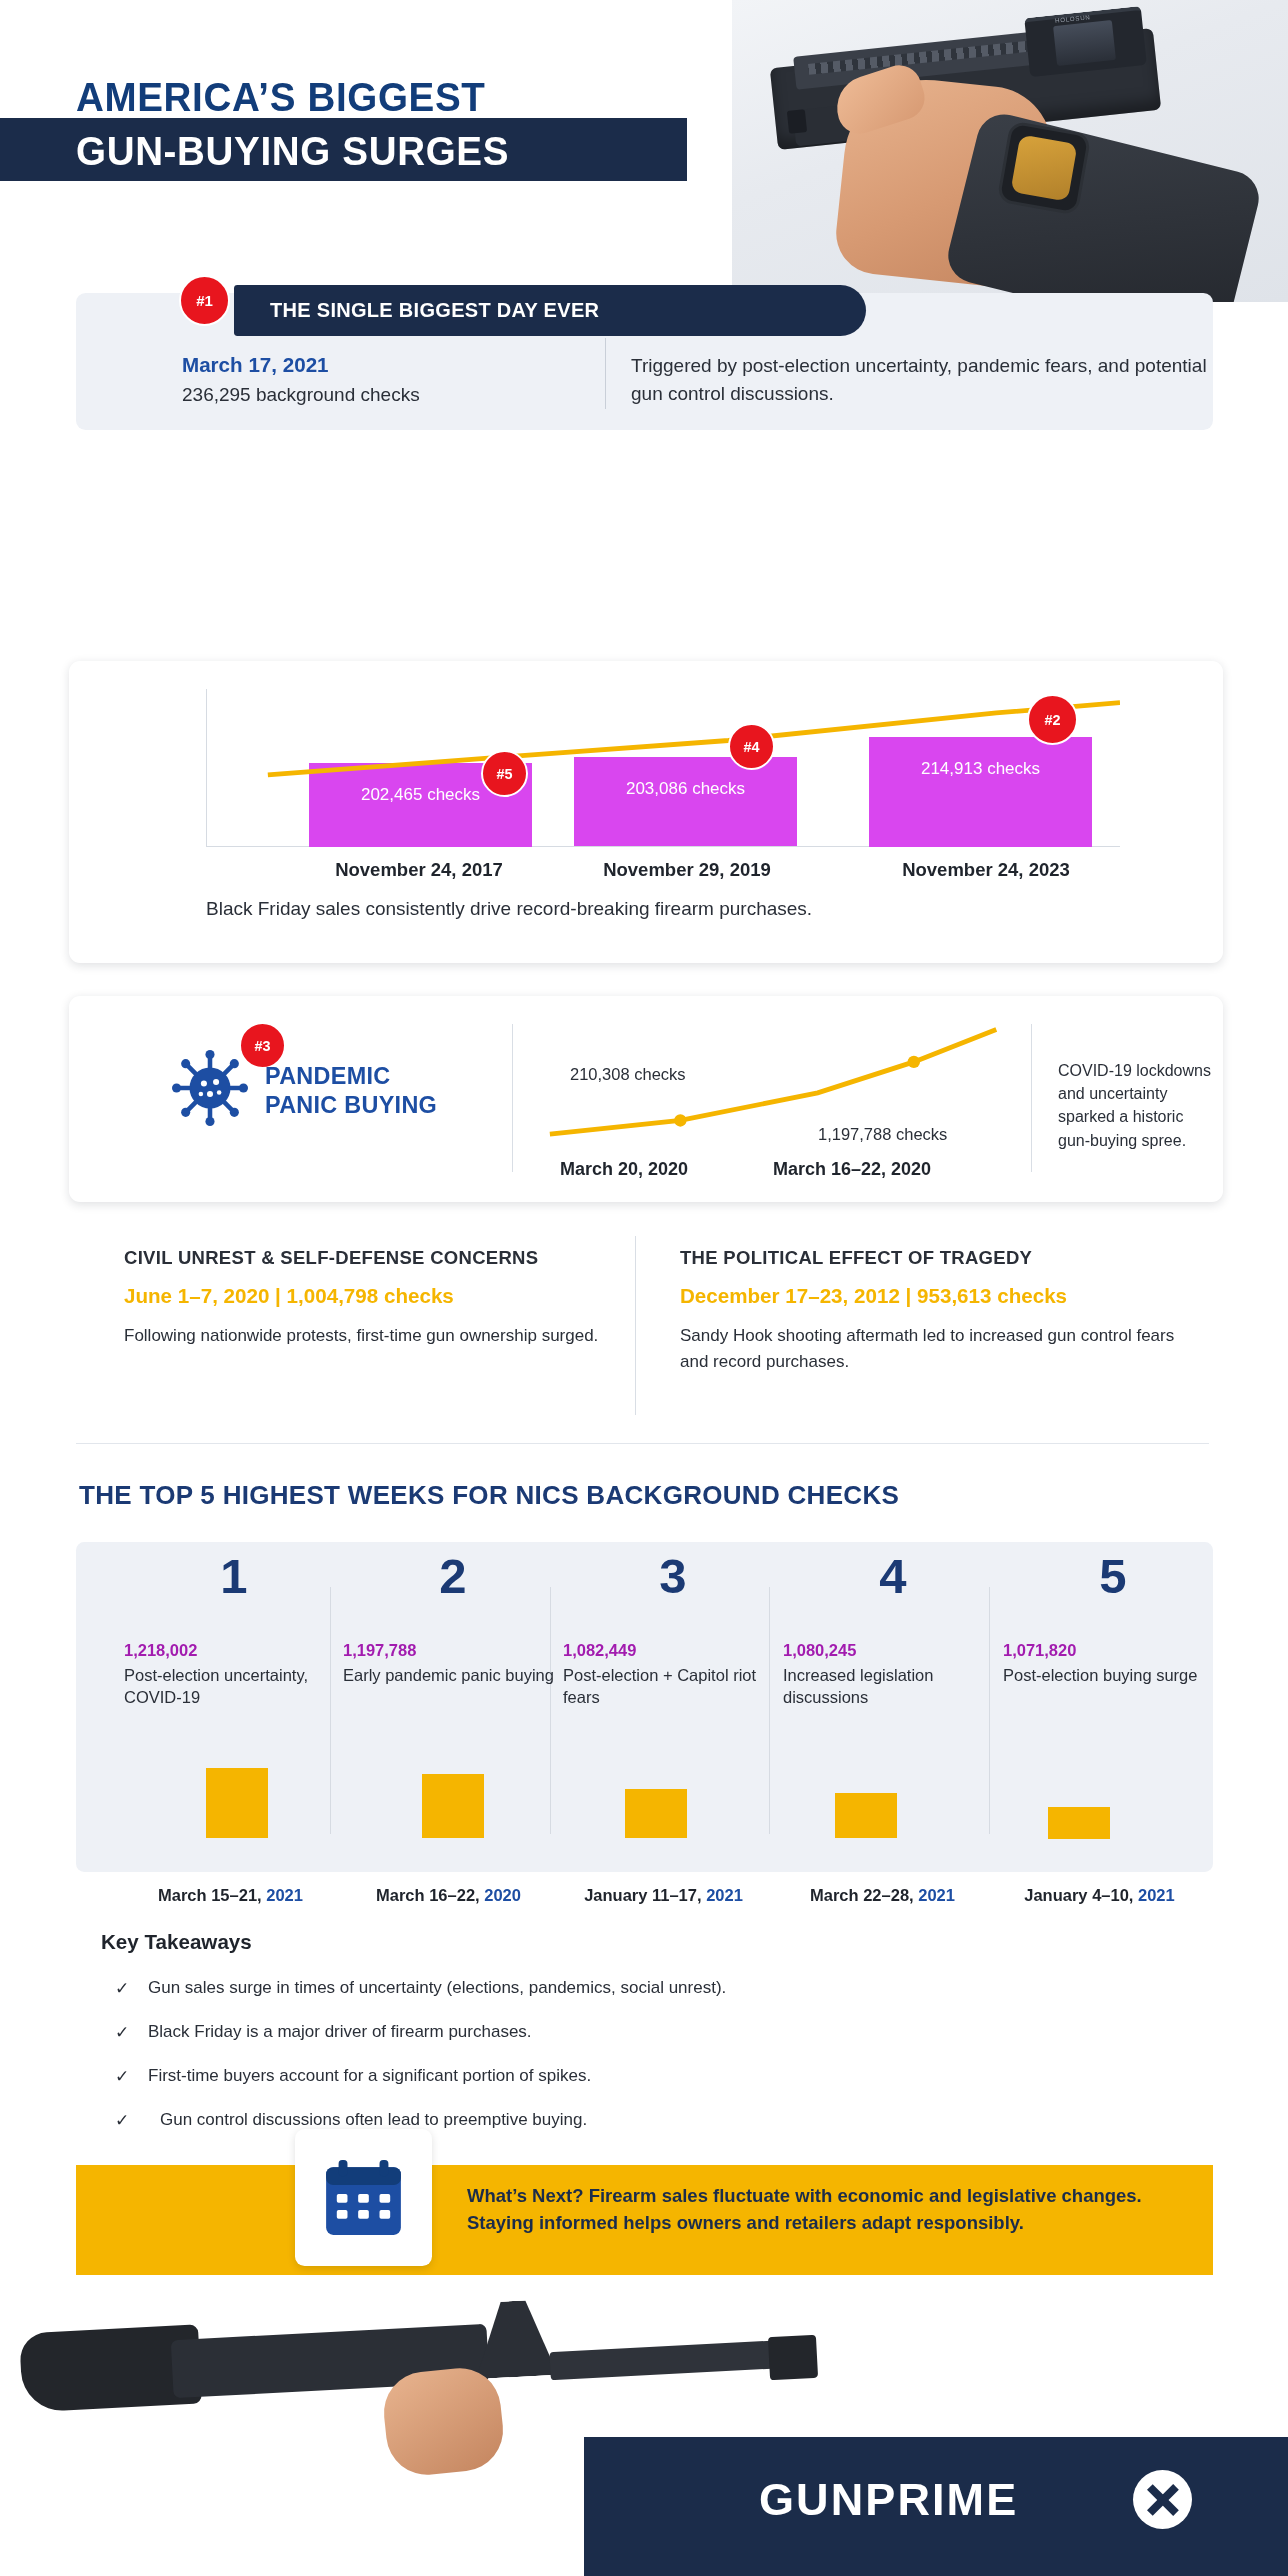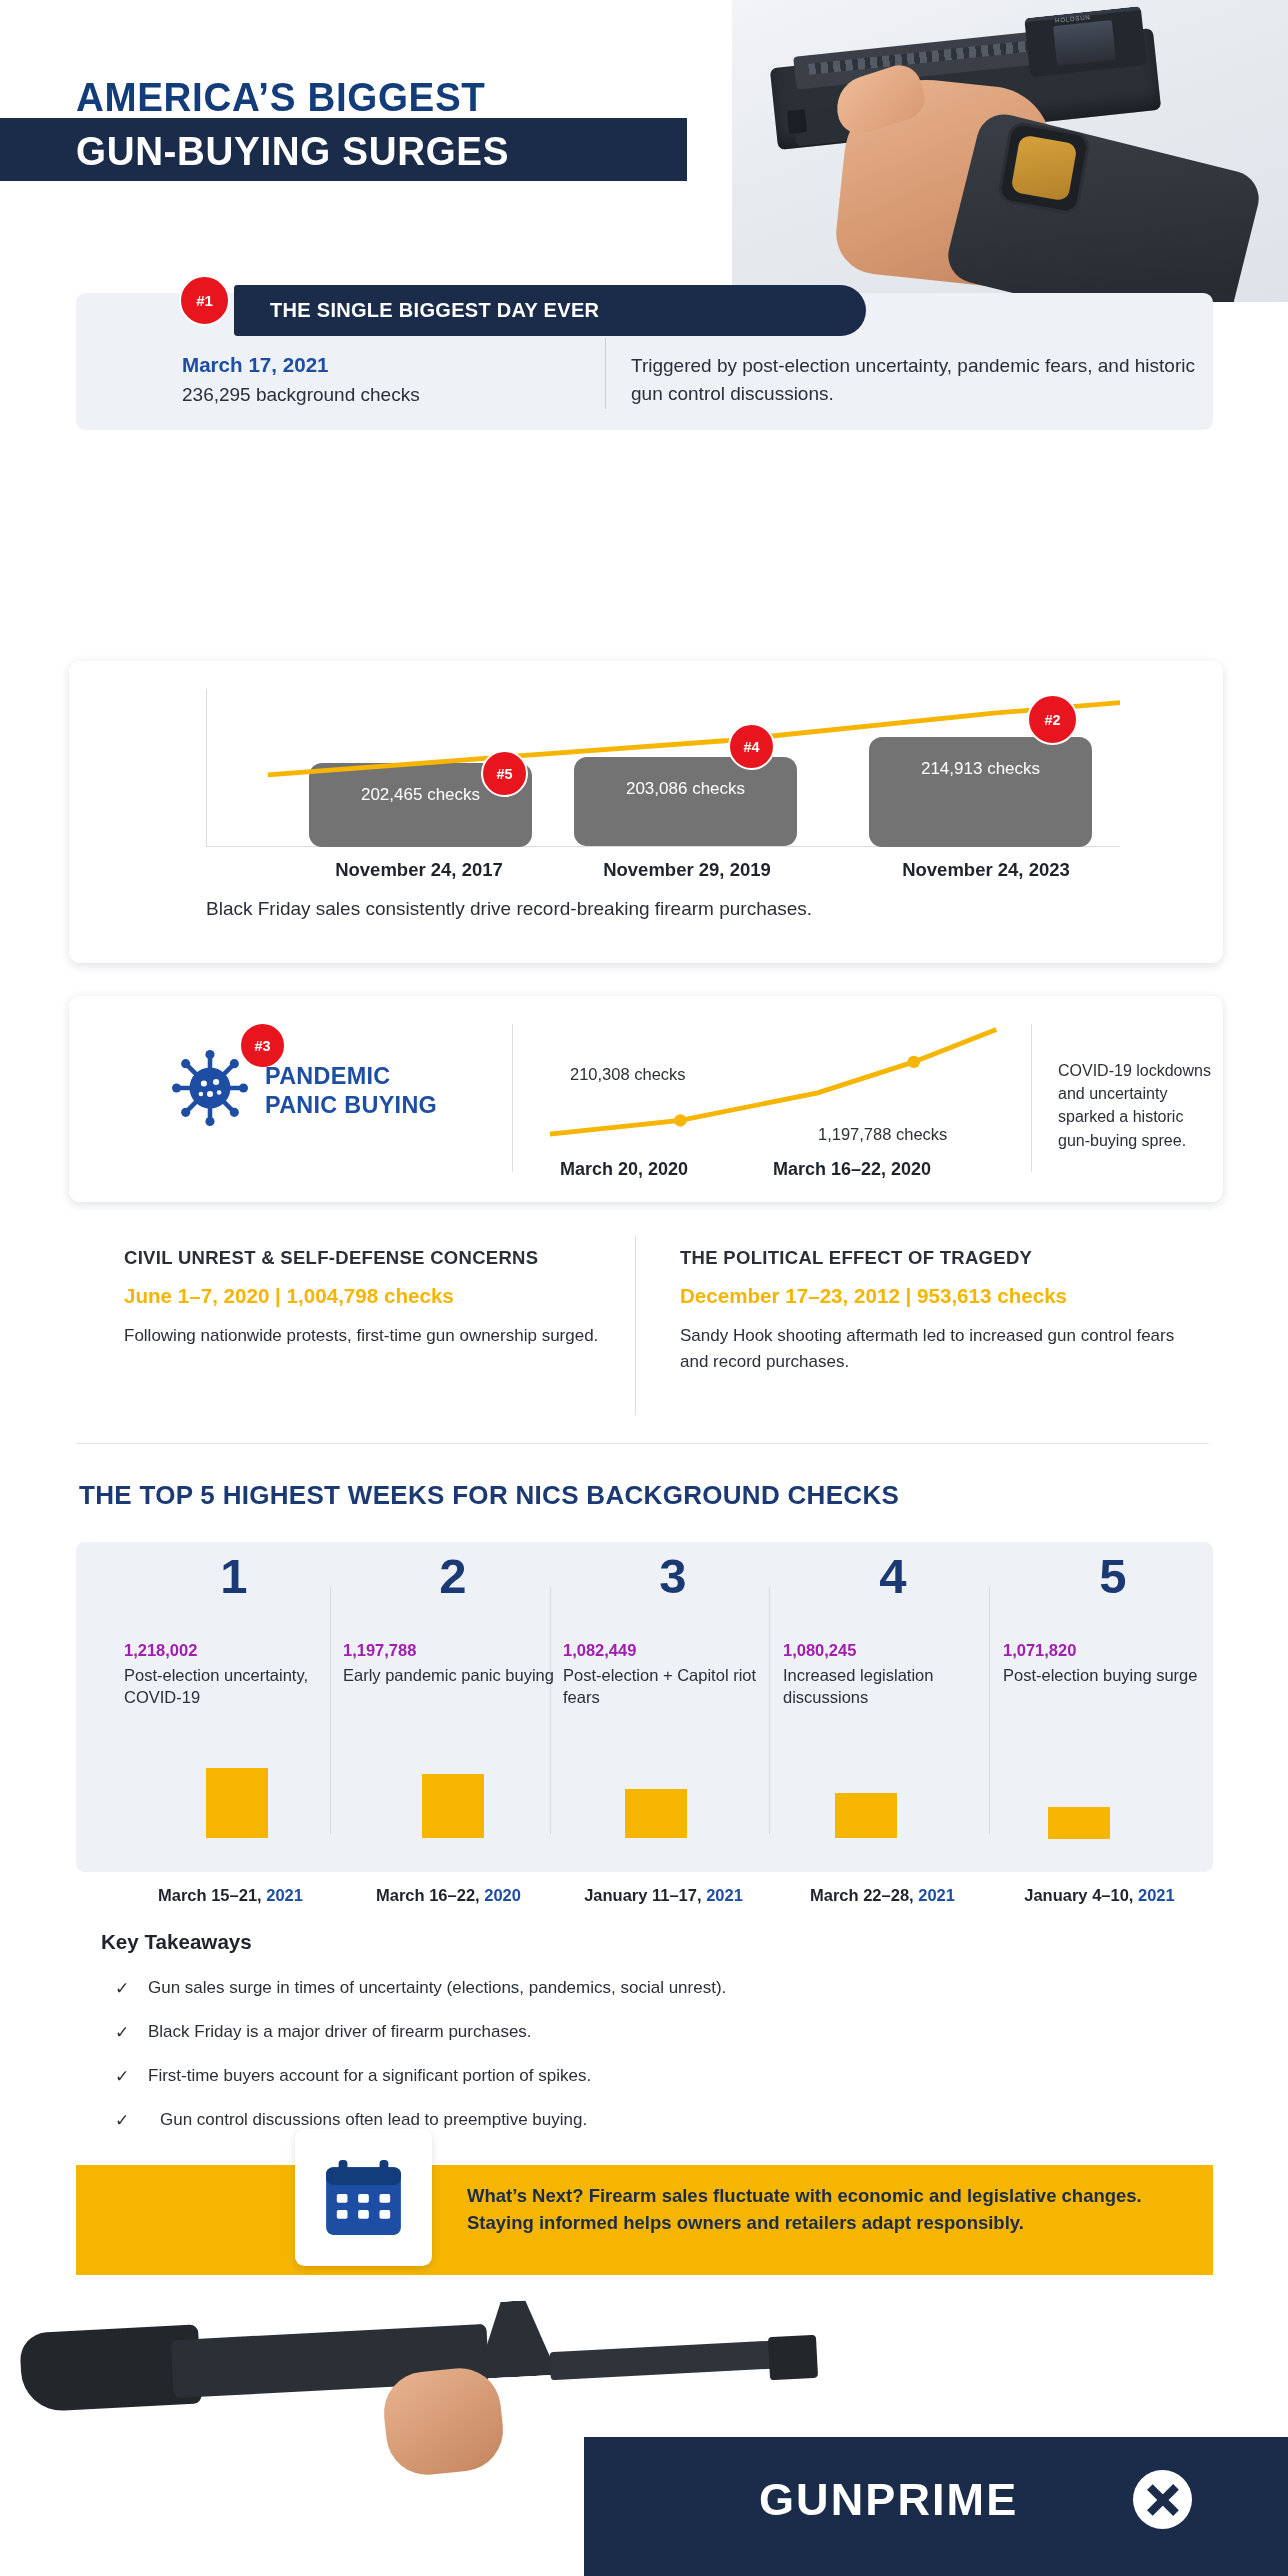--- a/index.html
+++ b/index.html
@@ -139,21 +139,21 @@
     color:#2a2f38; line-height:1.45;
   }
 
   
   .sec2 {
     position:absolute; left:69px; top:661px; width:1154px; height:302px;
     background:#ffffff; border-radius:11px; box-shadow:0 2.1px 9.6px rgba(20,30,50,.13);
   }
   .bf-axis-y { position:absolute; left:137px; top:27.5px; width:1.4px; height:158px; background:#d6dbe2; }
   .bf-axis-x { position:absolute; left:137px; top:185px; width:914px; height:1.4px; background:#d6dbe2; }
-  .bf-bar { position:absolute; background:#737373;border-radius:13px; }
+  .bf-bar { position:absolute; background:#d946ef; }
   .bf-bar .lbl {
     position:absolute; left:0; right:0; top:22px; text-align:center;
     color:#ffffff; font-size:17px;
   }
   .bf-date {
     position:absolute; top:198px; text-align:center; font-weight:bold;
     font-size:18.5px; color:#1f242c;
   }
   .bf-line { position:absolute; left:137px; top:20.6px; width:914px; height:172px; }
   #b5 { left:412px; top:89px; width:47px; height:47px; font-size:14.4px; }
@@ -318,21 +318,21 @@
 
 
   <div class="sec1">
     <div class="sec1-bar">
       <span>THE SINGLE BIGGEST DAY EVER</span>
     </div>
     <div class="badge" id="b1">#1</div>
     <div class="sec1-date">March 17, 2021</div>
     <div class="sec1-checks">236,295 background checks</div>
     <div class="sec1-divider"></div>
-    <div class="sec1-note">Triggered by post-election uncertainty, pandemic fears, and historic gun control discussions.</div>
+    <div class="sec1-note">Triggered by post-election uncertainty, pandemic fears, and potential gun control discussions.</div>
   </div>
 
   <div class="sec2">
     <div class="bf-axis-y"></div>
     <div class="bf-axis-x"></div>
 
     <div class="bf-bar" style="left:240px; top:102px; width:223px; height:84px;">
       <div class="lbl">202,465  checks</div>
     </div>
     <div class="bf-bar" style="left:505px; top:96px; width:223px; height:89px;">

